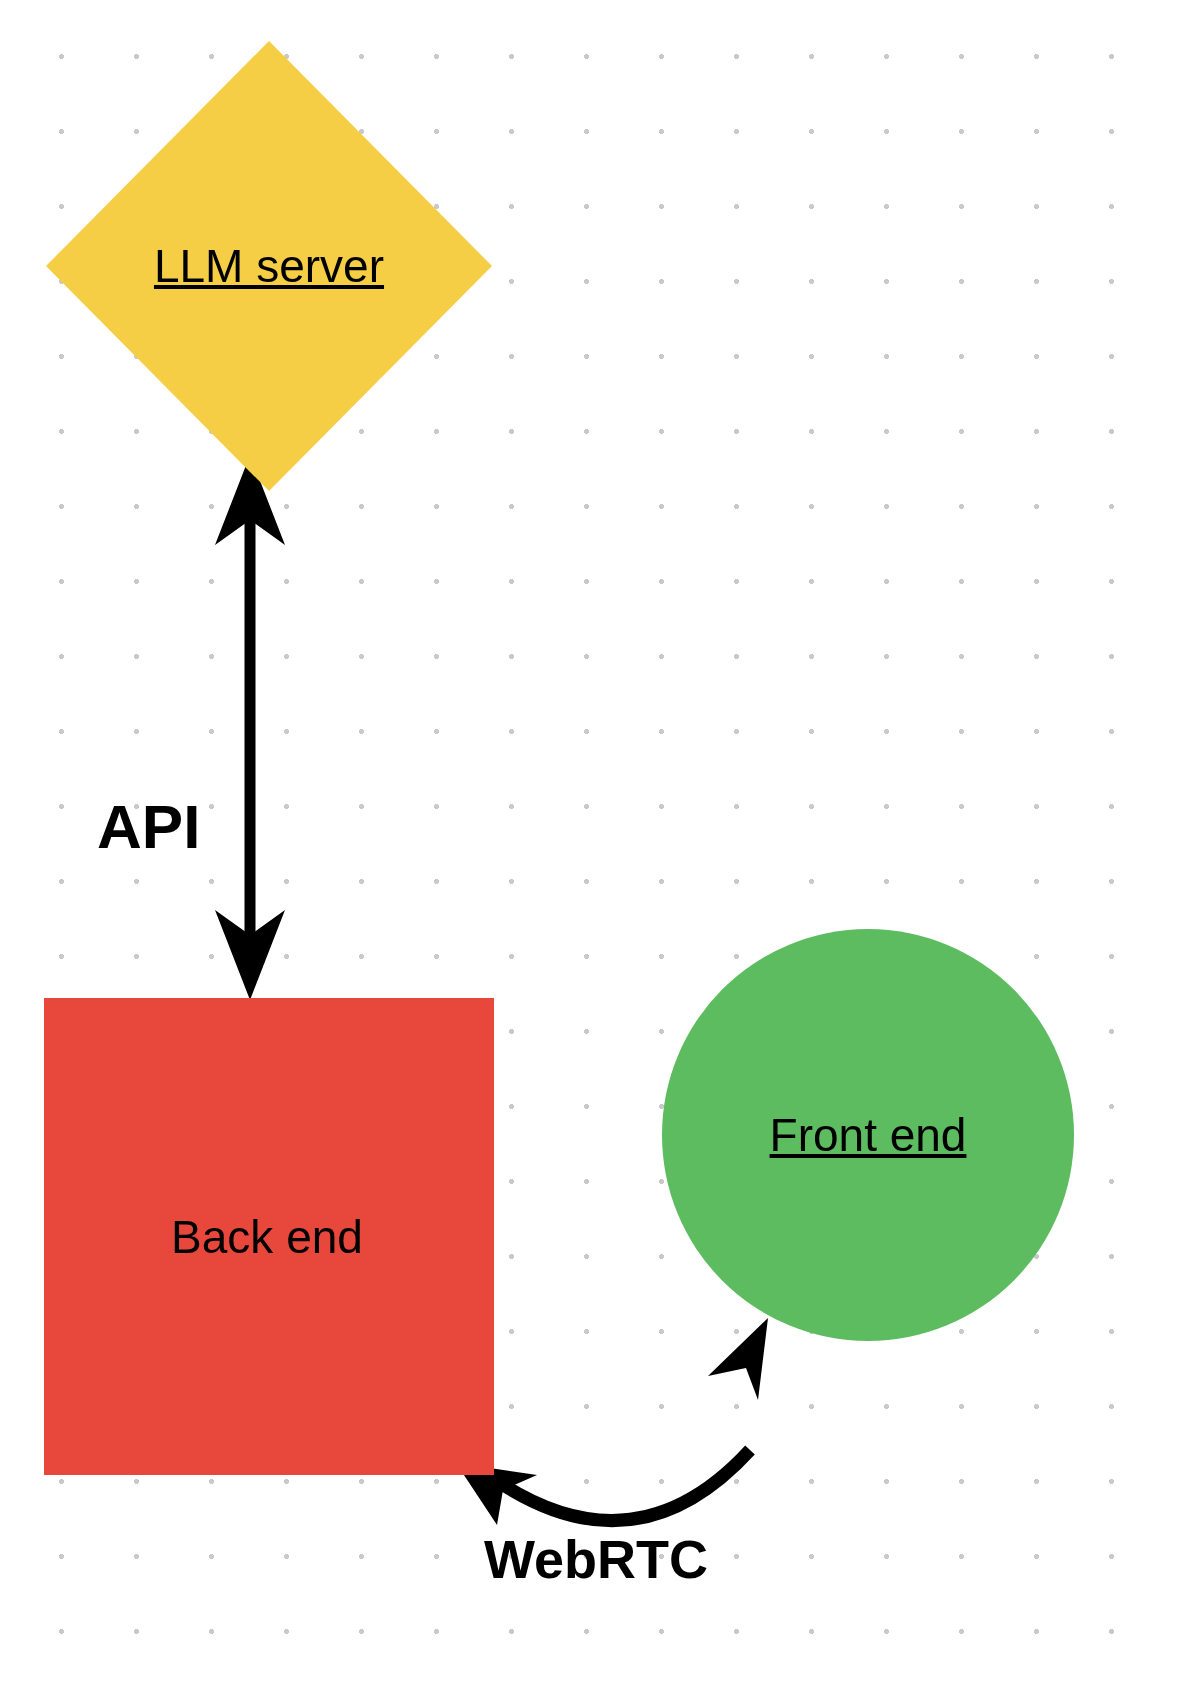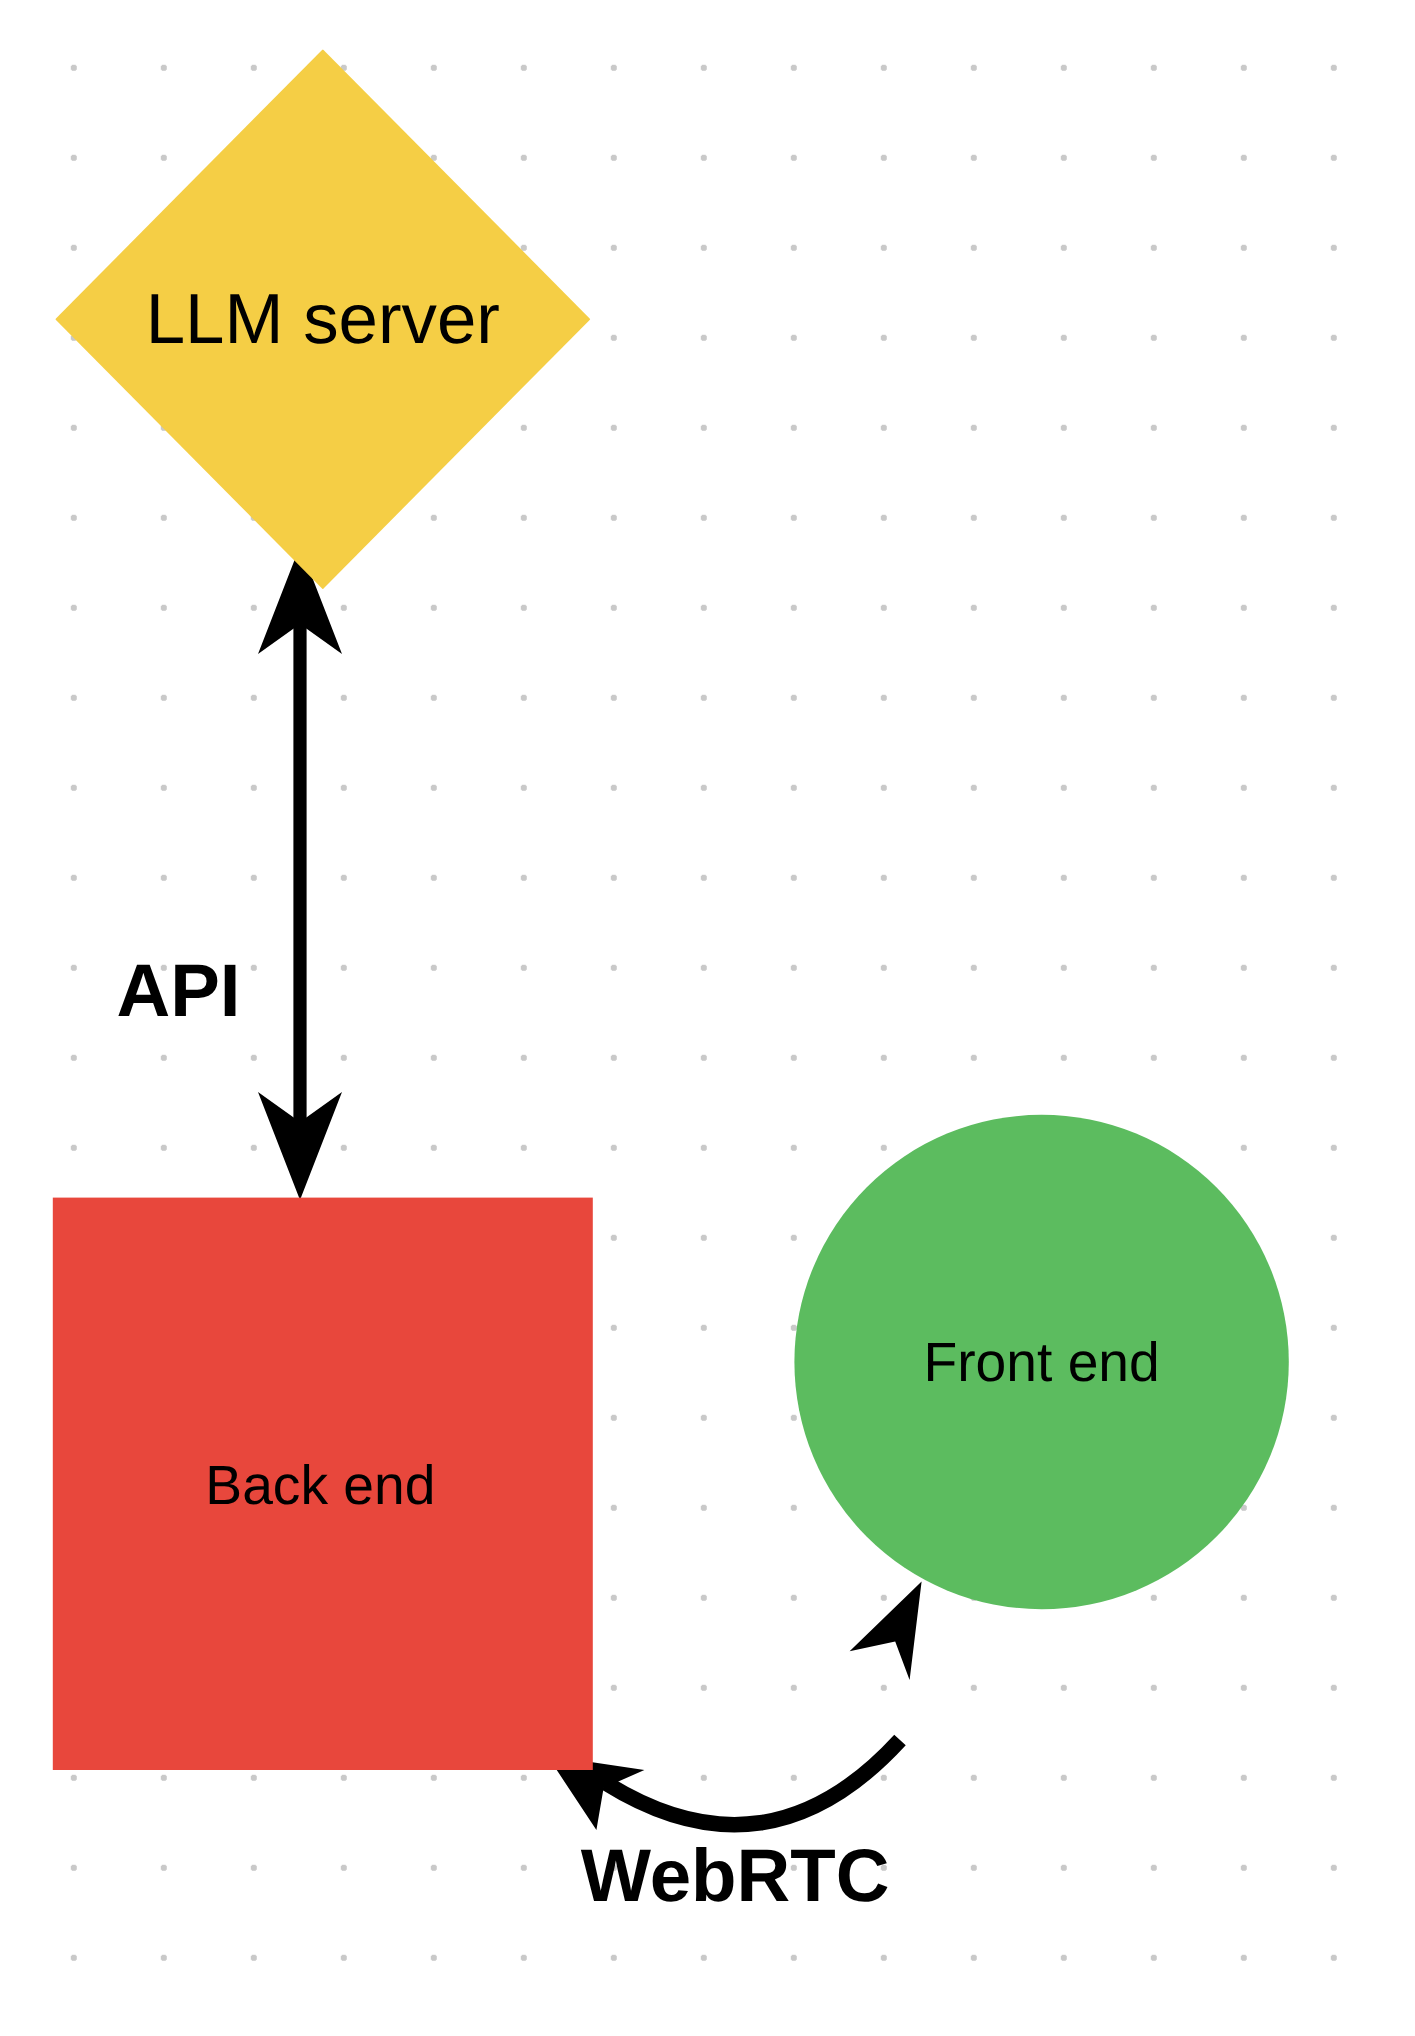--- a/index.html
+++ b/index.html
@@ -43,21 +43,22 @@
     clip-path: polygon(50% 0%, 100% 50%, 50% 100%, 0% 50%);
   }
   #diamond-label {
     left: 46px;
     top: 41px;
     width: 446px;
     height: 450px;
     display: flex;
     align-items: center;
     justify-content: center;
-    font-size: 59px;
+    font-size: 46px;
+    text-decoration: underline;
   }
   
   #square-shape {
     position: absolute;
     left: 44px;
     top: 998px;
     width: 450px;
     height: 477px;
     background: #E8473C;
   }
@@ -83,20 +84,21 @@
   }
   #circle-label {
     left: 662px;
     top: 929px;
     width: 412px;
     height: 412px;
     display: flex;
     align-items: center;
     justify-content: center;
     font-size: 46px;
+    text-decoration: underline;
   }
   
   #edges {
     position: absolute;
     left: 0;
     top: 0;
     width: 1179px;
     height: 1697px;
     pointer-events: none;
   }
@@ -105,21 +107,21 @@
     left: 97px;
     top: 744px;
     font-size: 62px;
     font-weight: 700;
     letter-spacing: 0px;
     margin-top: 47px;
   }
   #webrtc-label {
     left: 484px;
     top: 1528px;
-    font-size: 62px;
+    font-size: 54px;
     font-weight: 700;
     letter-spacing: 0px;
   }
 </style>
 </head>
 <body>
 
 <div id="canvas">
 
   <svg id="edges" viewBox="0 0 1179 1697" xmlns="http://www.w3.org/2000/svg">

